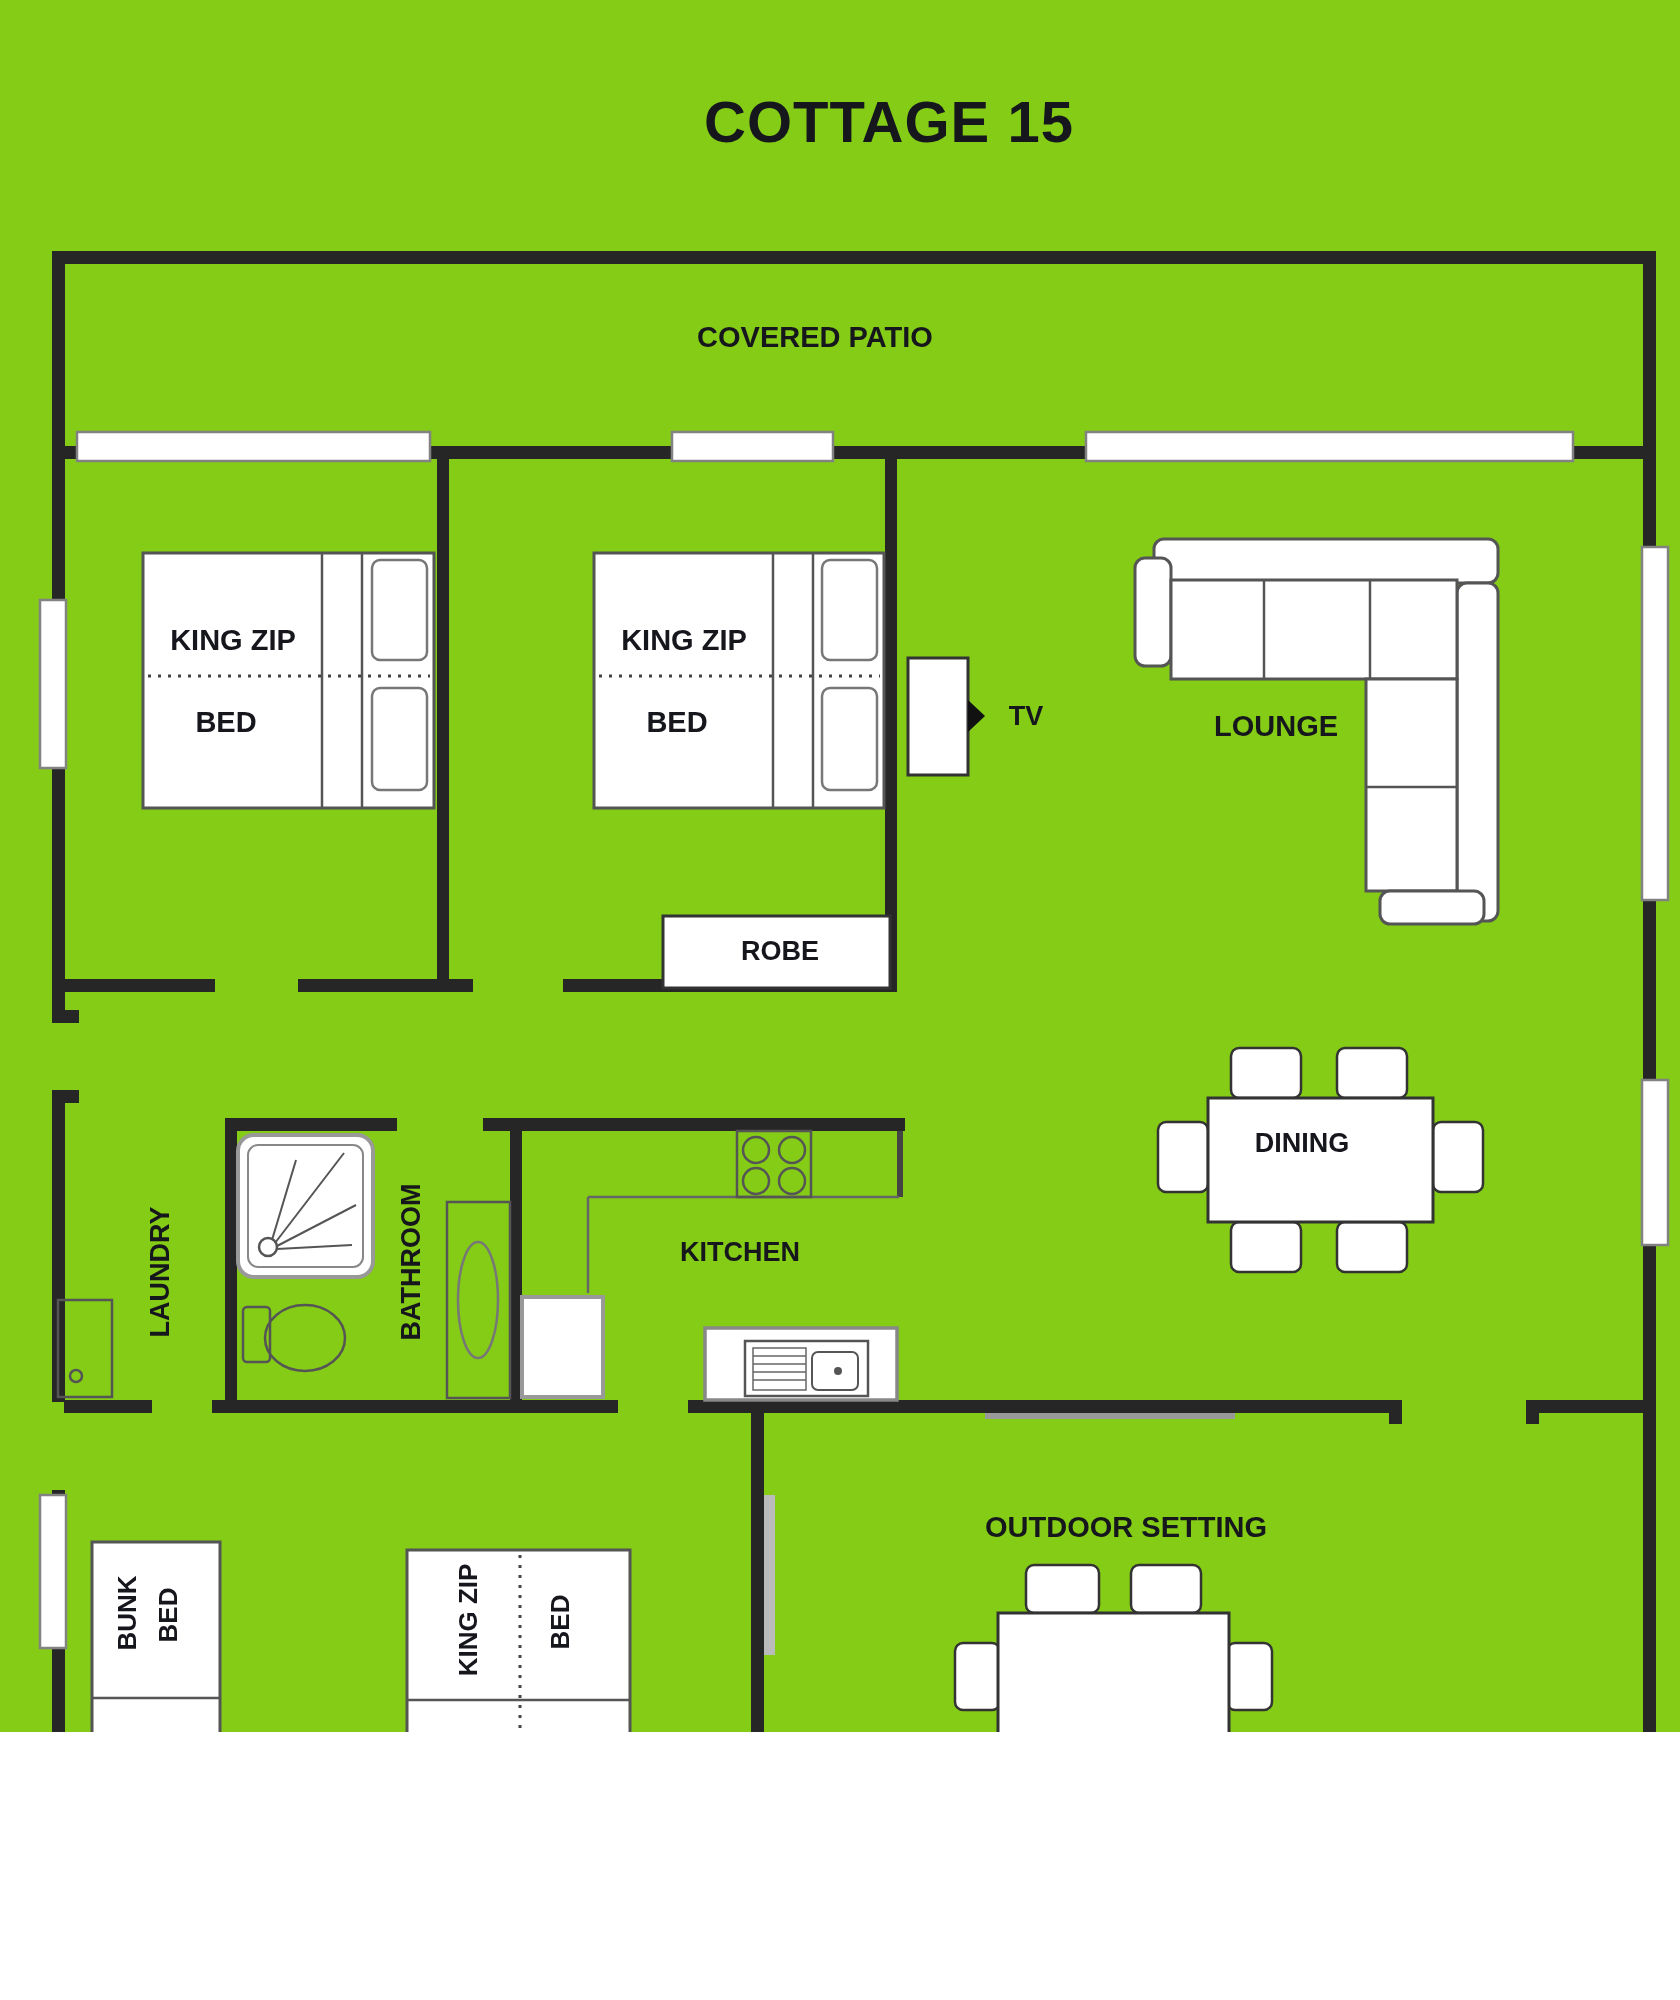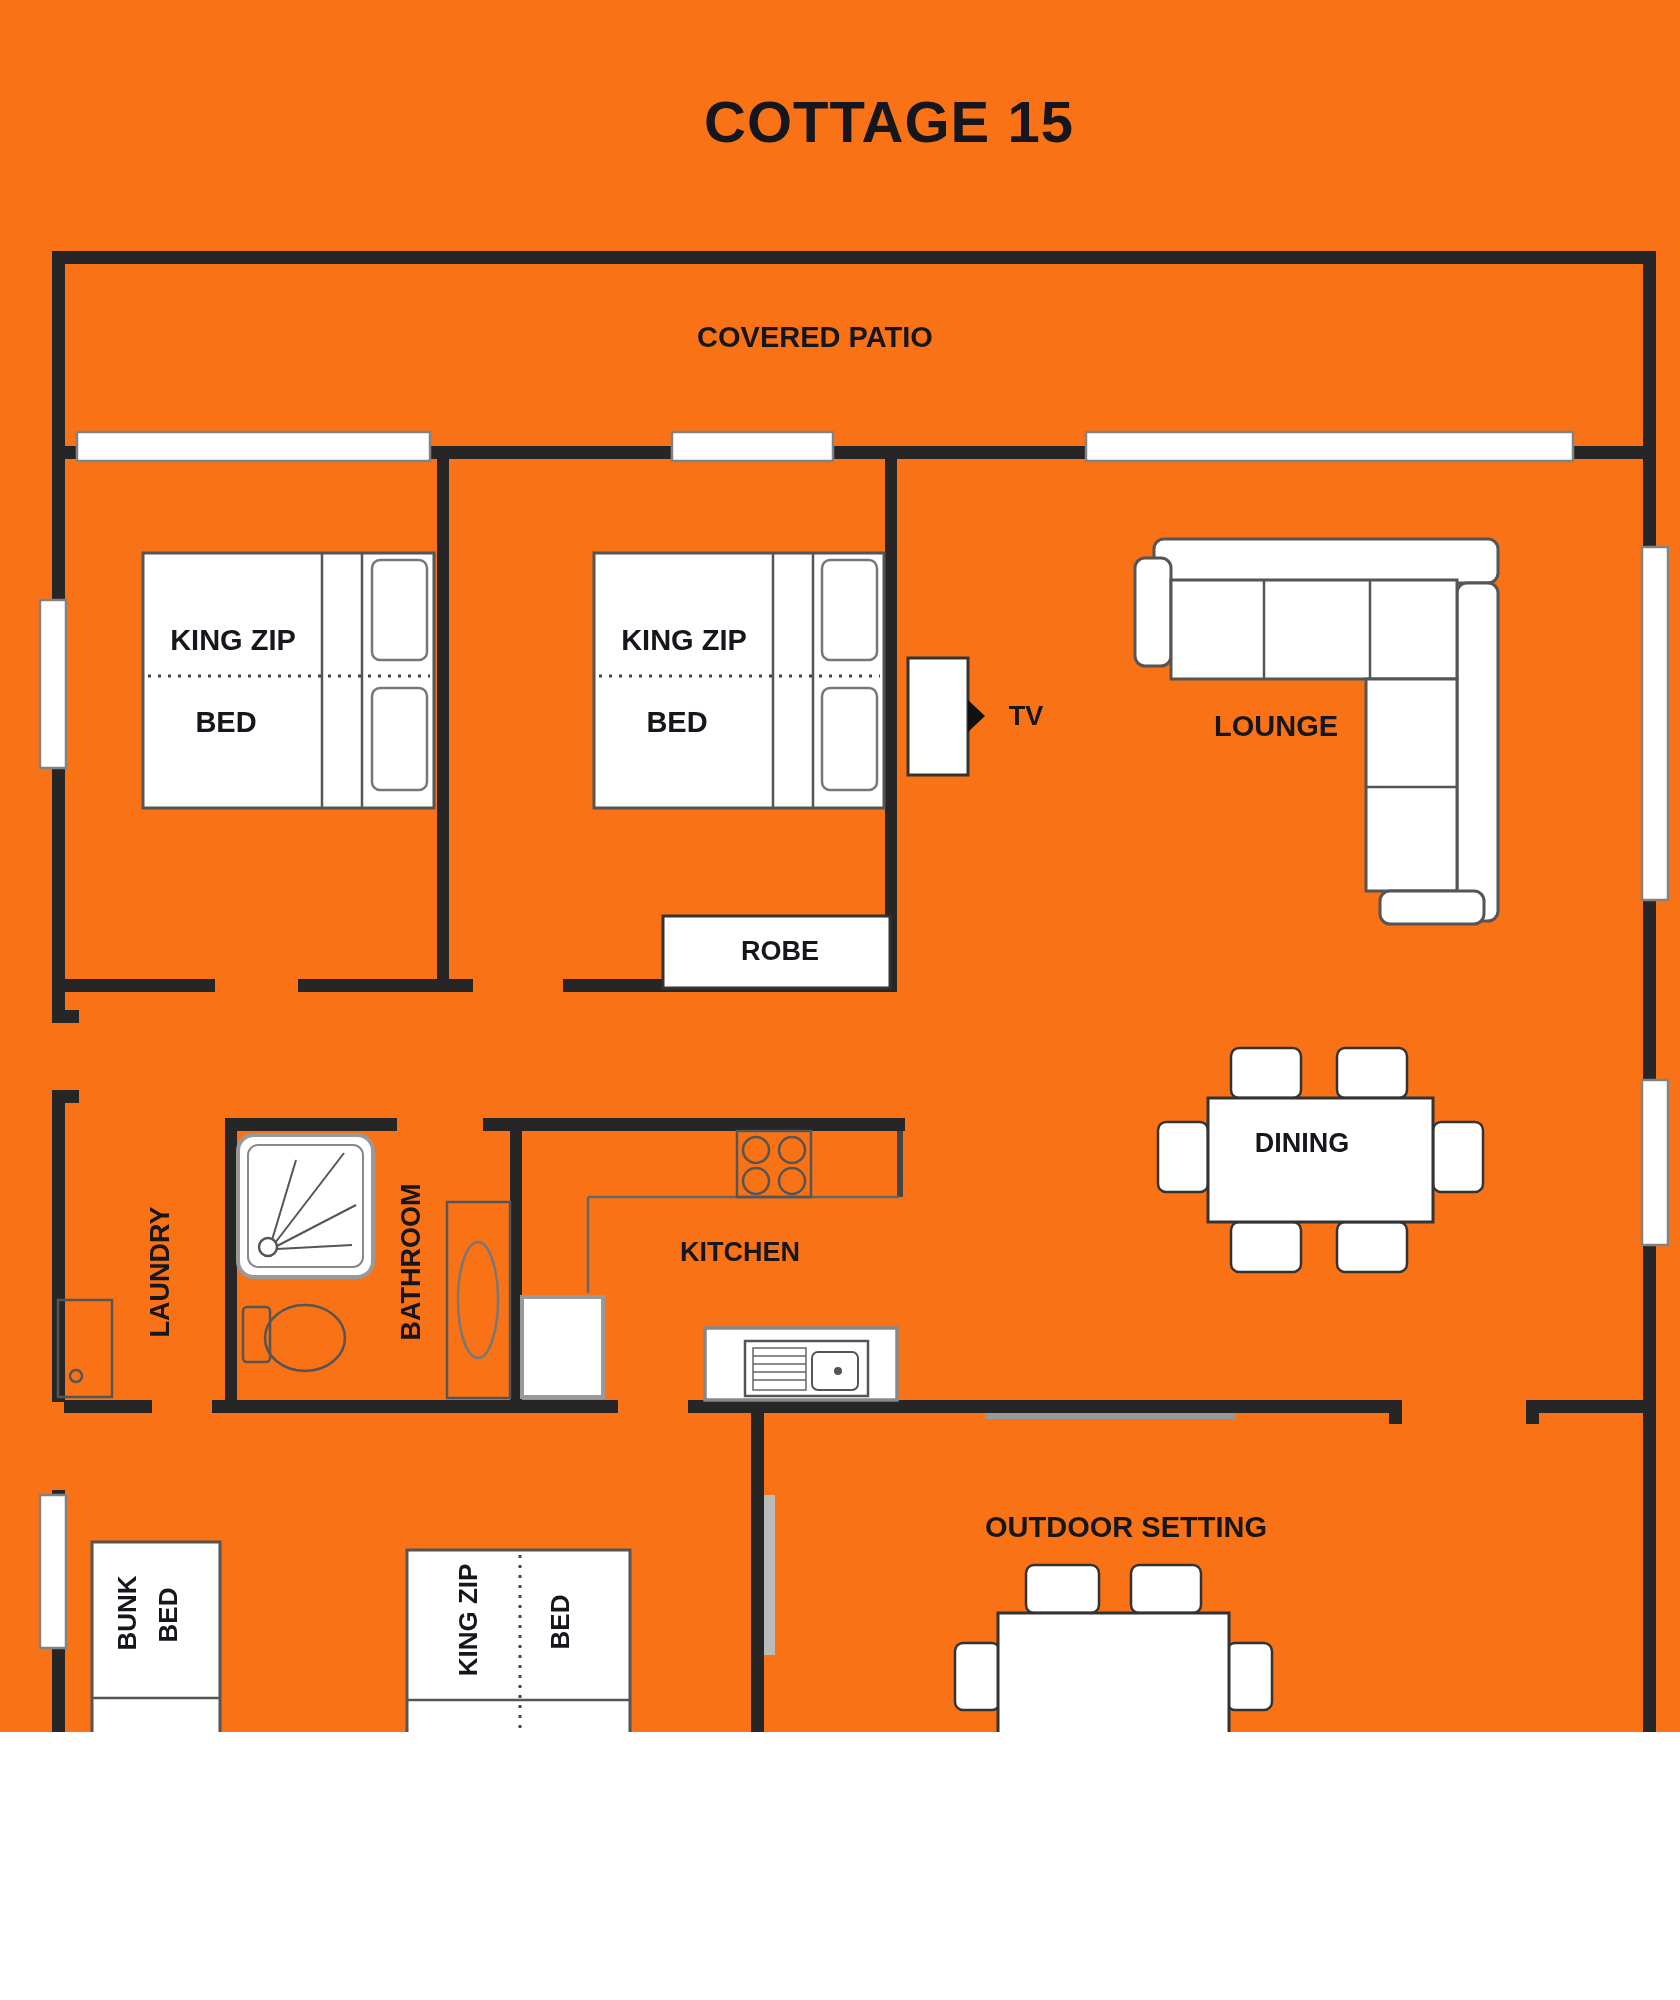--- a/index.html
+++ b/index.html
@@ -1,16 +1,16 @@
 <!DOCTYPE html>
 <html><head>
 <meta charset="utf-8">
 <style>
   html,body{margin:0;padding:0;background:#ffffff;}
-  .page{position:relative;width:1680px;height:1732px;background:#f97316;overflow:hidden;}
+  .page{position:relative;width:1680px;height:1732px;background:#84cc16;overflow:hidden;}
   svg{position:absolute;left:0;top:0;}
   text{font-family:"Liberation Sans",sans-serif;font-weight:700;fill:#16161d;}
   .title-text{font-size:58px;letter-spacing:1px;}
   .lbl{font-size:29px;}
   .lbl-md{font-size:27px;}
   .lbl-sm{font-size:26px;}
   .wall{fill:#262626;}
   .win{fill:#ffffff;stroke:#828282;stroke-width:2.5;}
   .furn{fill:#ffffff;stroke:#555555;stroke-width:3;}
   .furn2{fill:none;stroke:#555555;stroke-width:2.5;}

